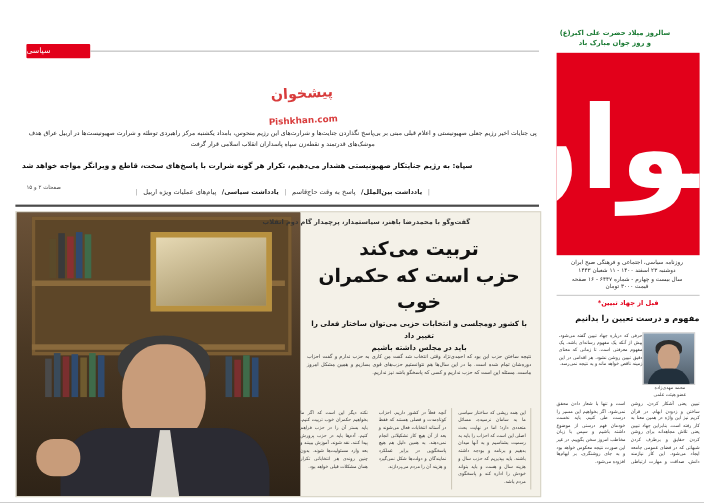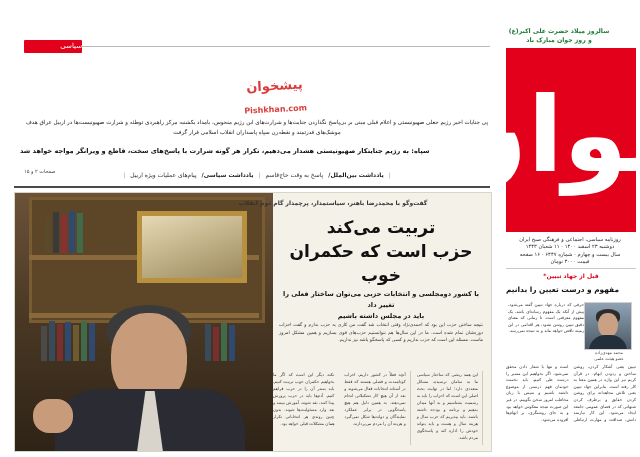--- a/index.html
+++ b/index.html
@@ -5,21 +5,21 @@
   html,body{margin:0;padding:0;background:#8b8b8b;}
   body{font-family:"DejaVu Sans","Liberation Sans",sans-serif;}
   .page{
     position:relative;width:640px;height:457px;overflow:hidden;
     background:#ffffff;margin:0 auto;
   }
   
   .top-strip{position:absolute;left:0;top:0;width:640px;height:36px;background:#ffffff;}
   .section-badge{
     position:absolute;left:24px;top:40px;width:58px;height:13px;background:#e2001a;
-    border-radius:1px;color:#fff;font-size:7px;line-height:13px;text-align:right;
+    border-radius:1px;color:#fff;font-size:7px;line-height:13px;text-align:left;
     letter-spacing:.3px;
   }
   .badge-rule{position:absolute;left:82px;top:46px;width:408px;height:1px;background:#b9b9b9;}
   .holiday{
     position:absolute;right:18px;top:26px;width:126px;text-align:center;
     color:#1a7a33;font-size:6.2px;line-height:9px;font-weight:bold;
   }
   
   .masthead{
     position:absolute;right:4px;top:48px;width:130px;height:182px;background:#e2001a;
@@ -131,21 +131,21 @@
   
   .sidecol{
     position:absolute;right:4px;top:268px;width:130px;height:182px;background:#ffffff;
   }
   .side-rule-top{position:absolute;right:0;top:0;width:130px;height:1px;background:#c9c9c9;}
   .side-kicker{
     position:absolute;right:0;top:4px;width:130px;text-align:center;
     font-size:6px;color:#e2001a;font-weight:bold;
   }
   .side-head{
-    position:absolute;right:0;top:16px;width:130px;text-align:left;
+    position:absolute;right:0;top:16px;width:130px;text-align:right;
     font-size:7.4px;line-height:11px;font-weight:bold;color:#111;
   }
   .side-photo{
     position:absolute;right:4px;top:34px;width:46px;height:46px;
     background:linear-gradient(180deg,#8fa3b5,#4d5a66);overflow:hidden;border:1px solid #d0d0d0;
   }
   .side-photo .sp-head{position:absolute;left:13px;top:10px;width:20px;height:24px;border-radius:46%;background:#caa184;}
   .side-photo .sp-hair{position:absolute;left:11px;top:6px;width:24px;height:14px;border-radius:50% 50% 30% 30%;background:#2c2c2c;}
   .side-photo .sp-body{position:absolute;left:4px;top:32px;width:38px;height:18px;border-radius:16px 16px 0 0;background:#22303c;}
   .side-byline{

